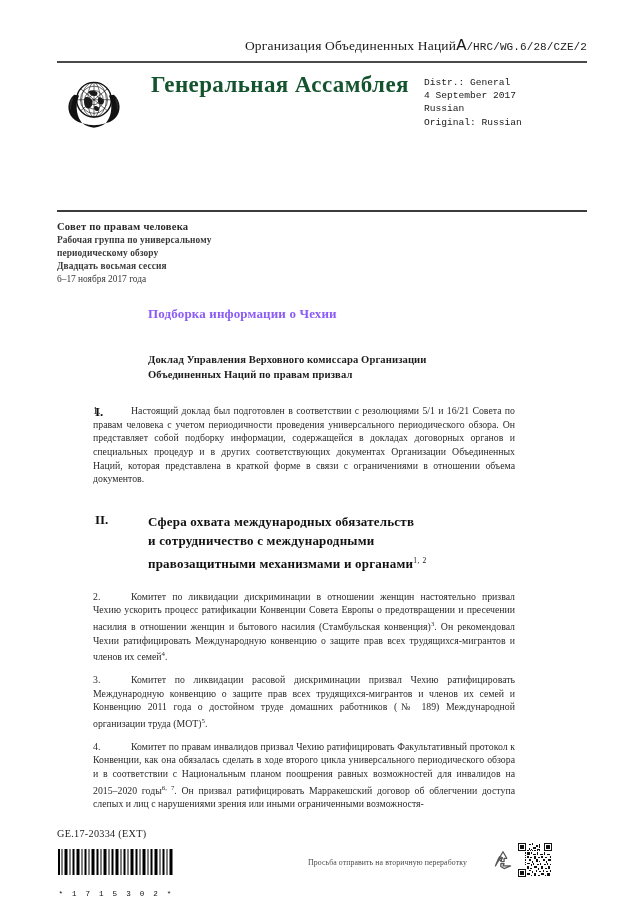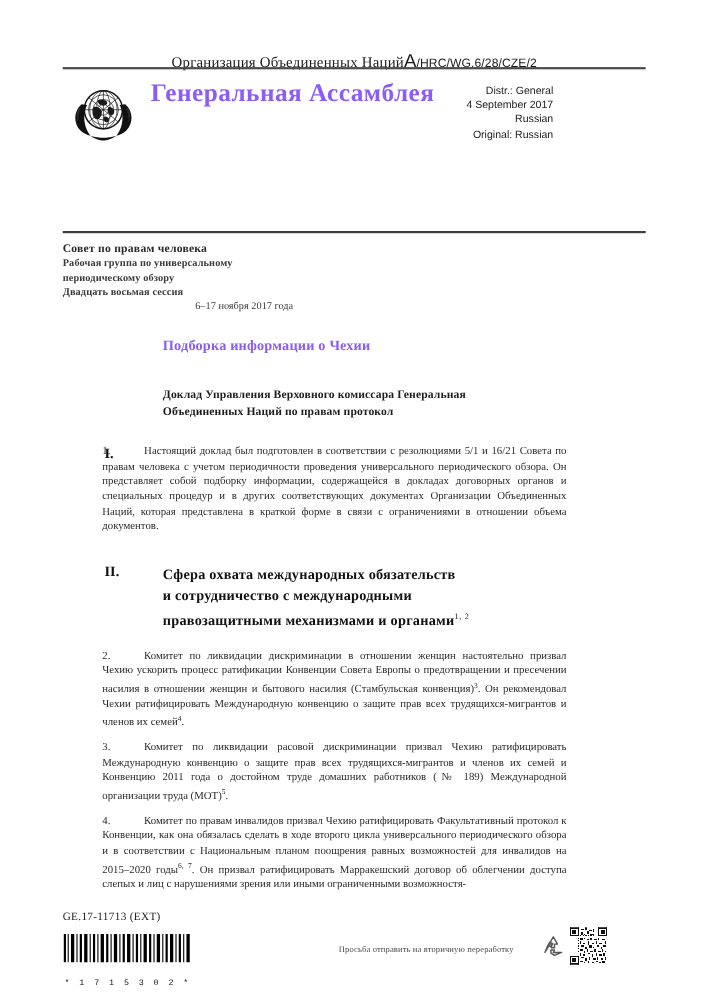--- a/index.html
+++ b/index.html
@@ -27,36 +27,35 @@
   
   .masthead {
     position: absolute;
     left: 57px;
     top: 36px;
     width: 530px;
   }
   .masthead-row {
     display: flex;
     align-items: baseline;
-    justify-content: center;
+    justify-content: flex-end;
   }
   .org-name {
     font-family: "Liberation Serif", serif;
     font-size: 13.5px;
     letter-spacing: 0.2px;
     color: #1a1a1a;
     white-space: nowrap;
   }
   .doc-symbol {
-    font-family: Liberation Sans, sans-serif;
+    font-family: Liberation Mono, monospace;
     font-size: 11px;
     color: #1a1a1a;
     white-space: nowrap;
     letter-spacing: 0.1px;
-    margin-top: 10px;
   }
   .doc-symbol .big-a {
     font-size: 17px;
     letter-spacing: 0;
   }
 
   .rule-thick {
     position: absolute;
     left: 57px;
     top: 61px;
@@ -76,39 +75,38 @@
   .un-emblem {
     position: absolute;
     left: 6px;
     top: 2px;
     width: 62px;
     height: 62px;
   }
 
   .ga-title {
     position: absolute;
-    left: 80px;
+    left: 94px;
     top: 4px;
     font-family: "Liberation Serif", serif;
     font-size: 23px;
     font-weight: bold;
     letter-spacing: 0.4px;
-    color: #8b5cf6;
+    color: #14532d;
     white-space: nowrap;
   }
 
   .distr-block {
     position: absolute;
     left: 367px;
     top: 8px;
-    font-family: Liberation Sans, sans-serif;
+    font-family: Liberation Mono, monospace;
     font-size: 9.6px;
     line-height: 13.2px;
     color: #1a1a1a;
-    text-align: right;
   }
   .distr-block div { white-space: nowrap; }
 
   .rule-mid {
     position: absolute;
     left: 57px;
     top: 210px;
     width: 530px;
     height: 1.6px;
     background: #3c3c3c;
@@ -133,21 +131,20 @@
     font-size: 9.4px;
     font-weight: bold;
     line-height: 13.2px;
     color: #3a3a3a;
     letter-spacing: 0.1px;
   }
   .session-info .line-n {
     font-size: 9.4px;
     line-height: 13.2px;
     color: #3a3a3a;
-    text-align: center;
   }
 
   
   .content {
     position: absolute;
     left: 93px;
     top: 305px;
     width: 450px;
   }
 
@@ -349,22 +346,22 @@
     <div class="line-b">периодическому  обзору</div>
     <div class="line-b">Двадцать  восьмая сессия</div>
     <div class="line-n">6–17 ноября 2017 года</div>
   </div>
 
   <div class="content">
 
     <div class="doc-title">Подборка информации  о Чехии</div>
 
     <div class="doc-subtitle">
-      <span>Доклад  Управления  Верховного комиссара  Генеральная</span><br>
-      <span>Объединенных Наций по правам  протокол</span>
+      <span>Доклад  Управления  Верховного комиссара  Организации</span><br>
+      <span>Объединенных Наций по правам  призвал</span>
     </div>
 
     <div class="section">
       <div class="section-num">I.</div>
       <div class="para">
         <span class="pnum">1.</span><span>Настоящий доклад был подготовлен в соответствии с резолюциями 5/1 и 16/21 Совета по правам человека с учетом периодичности проведения универсального периодического обзора. Он представляет собой подборку информации, содержащейся в докладах договорных органов и специальных процедур и в других соответствующих документах Организации Объединенных Наций, которая представлена в краткой форме в связи с ограничениями в отношении объема документов.</span>
       </div>
     </div>
 
     <div class="section" style="margin-top:26px;">
@@ -382,21 +379,21 @@
       <div class="para para-gap">
         <span class="pnum">3.</span><span>Комитет по ликвидации расовой дискриминации призвал Чехию ратифицировать Международную конвенцию о защите прав всех трудящихся-мигрантов и членов их семей и Конвенцию 2011 года о достойном труде домашних работников (№ 189) Международной организации труда (МОТ)</span><sup>5</sup><span>.</span>
       </div>
 
       <div class="para para-gap">
         <span class="pnum">4.</span><span>Комитет по правам инвалидов призвал Чехию ратифицировать Факультативный протокол к Конвенции, как она обязалась сделать в ходе второго цикла универсального периодического обзора и в соответствии с Национальным планом поощрения равных возможностей для инвалидов на 2015–2020 годы</span><sup>6, 7</sup><span>. Он призвал ратифицировать Марракешский договор об облегчении доступа слепых и лиц с нарушениями зрения или иными ограниченными возможностя-</span>
       </div>
     </div>
   </div>
 
-  <div class="footer-code">GE.17-11713  (EXT)</div>
+  <div class="footer-code">GE.17-20334  (EXT)</div>
 
   <div class="barcode-wrap">
     <svg class="barcode" viewBox="0 0 236 52" preserveAspectRatio="none">
       <g fill="#000">
         <rect x="2" y="0" width="4" height="52"></rect>
         <rect x="9" y="0" width="2" height="52"></rect>
         <rect x="15" y="0" width="6" height="52"></rect>
         <rect x="25" y="0" width="2" height="52"></rect>
         <rect x="31" y="0" width="4" height="52"></rect>
         <rect x="39" y="0" width="6" height="52"></rect>

